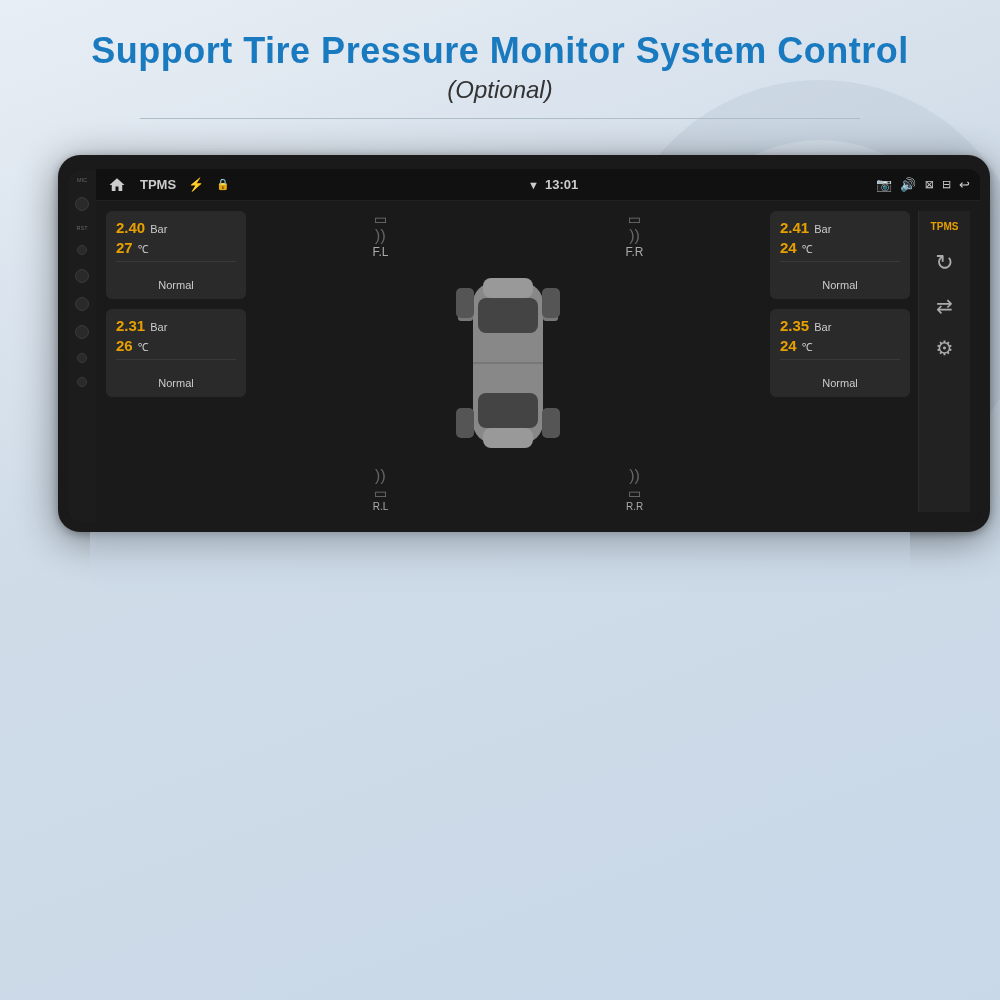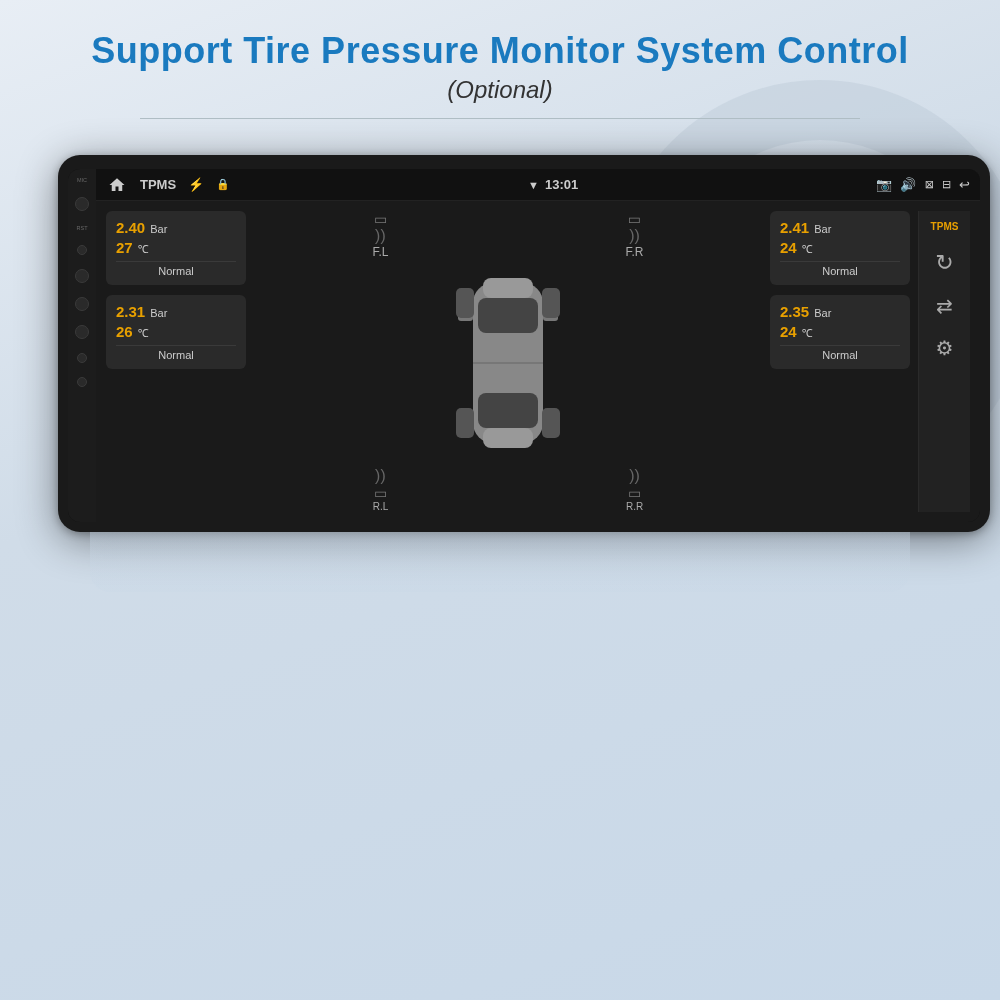--- a/index.html
+++ b/index.html
@@ -242,21 +242,21 @@
     }
     .tire-unit {
       color: #ccc;
       font-size: 11px;
     }
     .tire-normal {
       color: #ccc;
       font-size: 11px;
       text-align: center;
       border-top: 1px solid #3a3a3a;
-      padding-top: 3px;
+      padding-top: 17px;
       margin-top: 2px;
     }
     .car-svg-container {
       flex: 1;
       display: flex;
       align-items: center;
       justify-content: center;
     }
 
     

